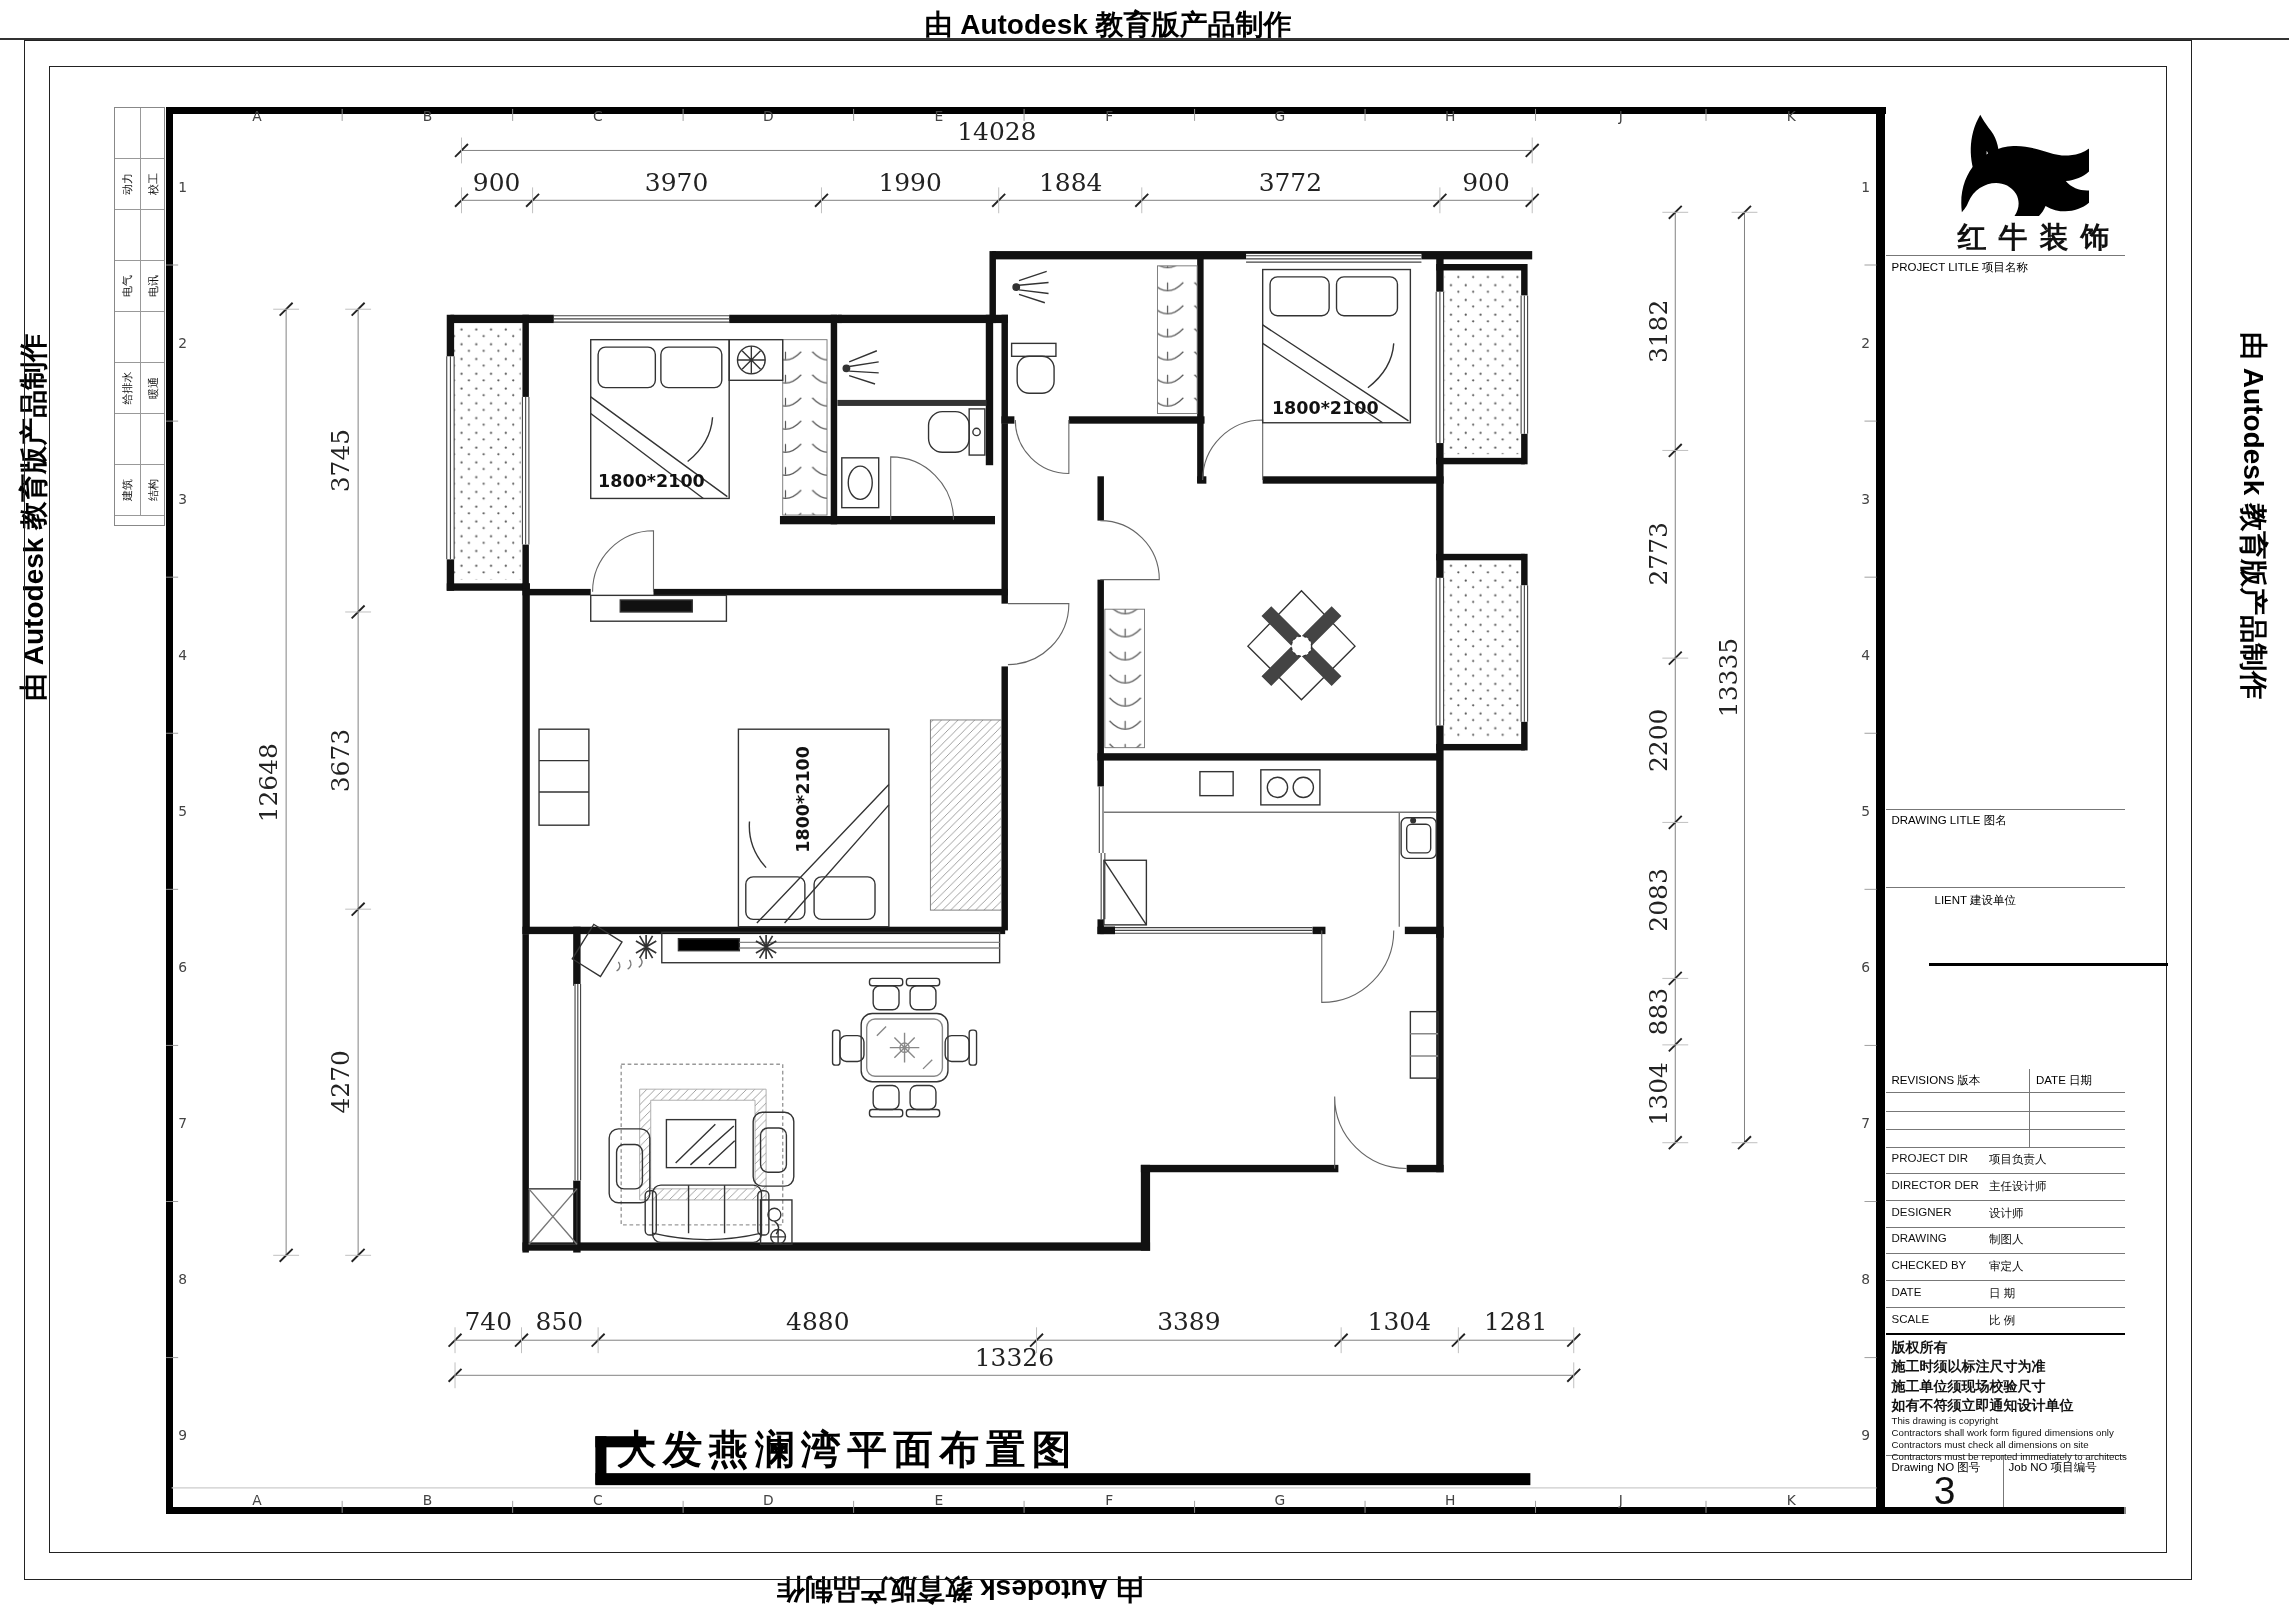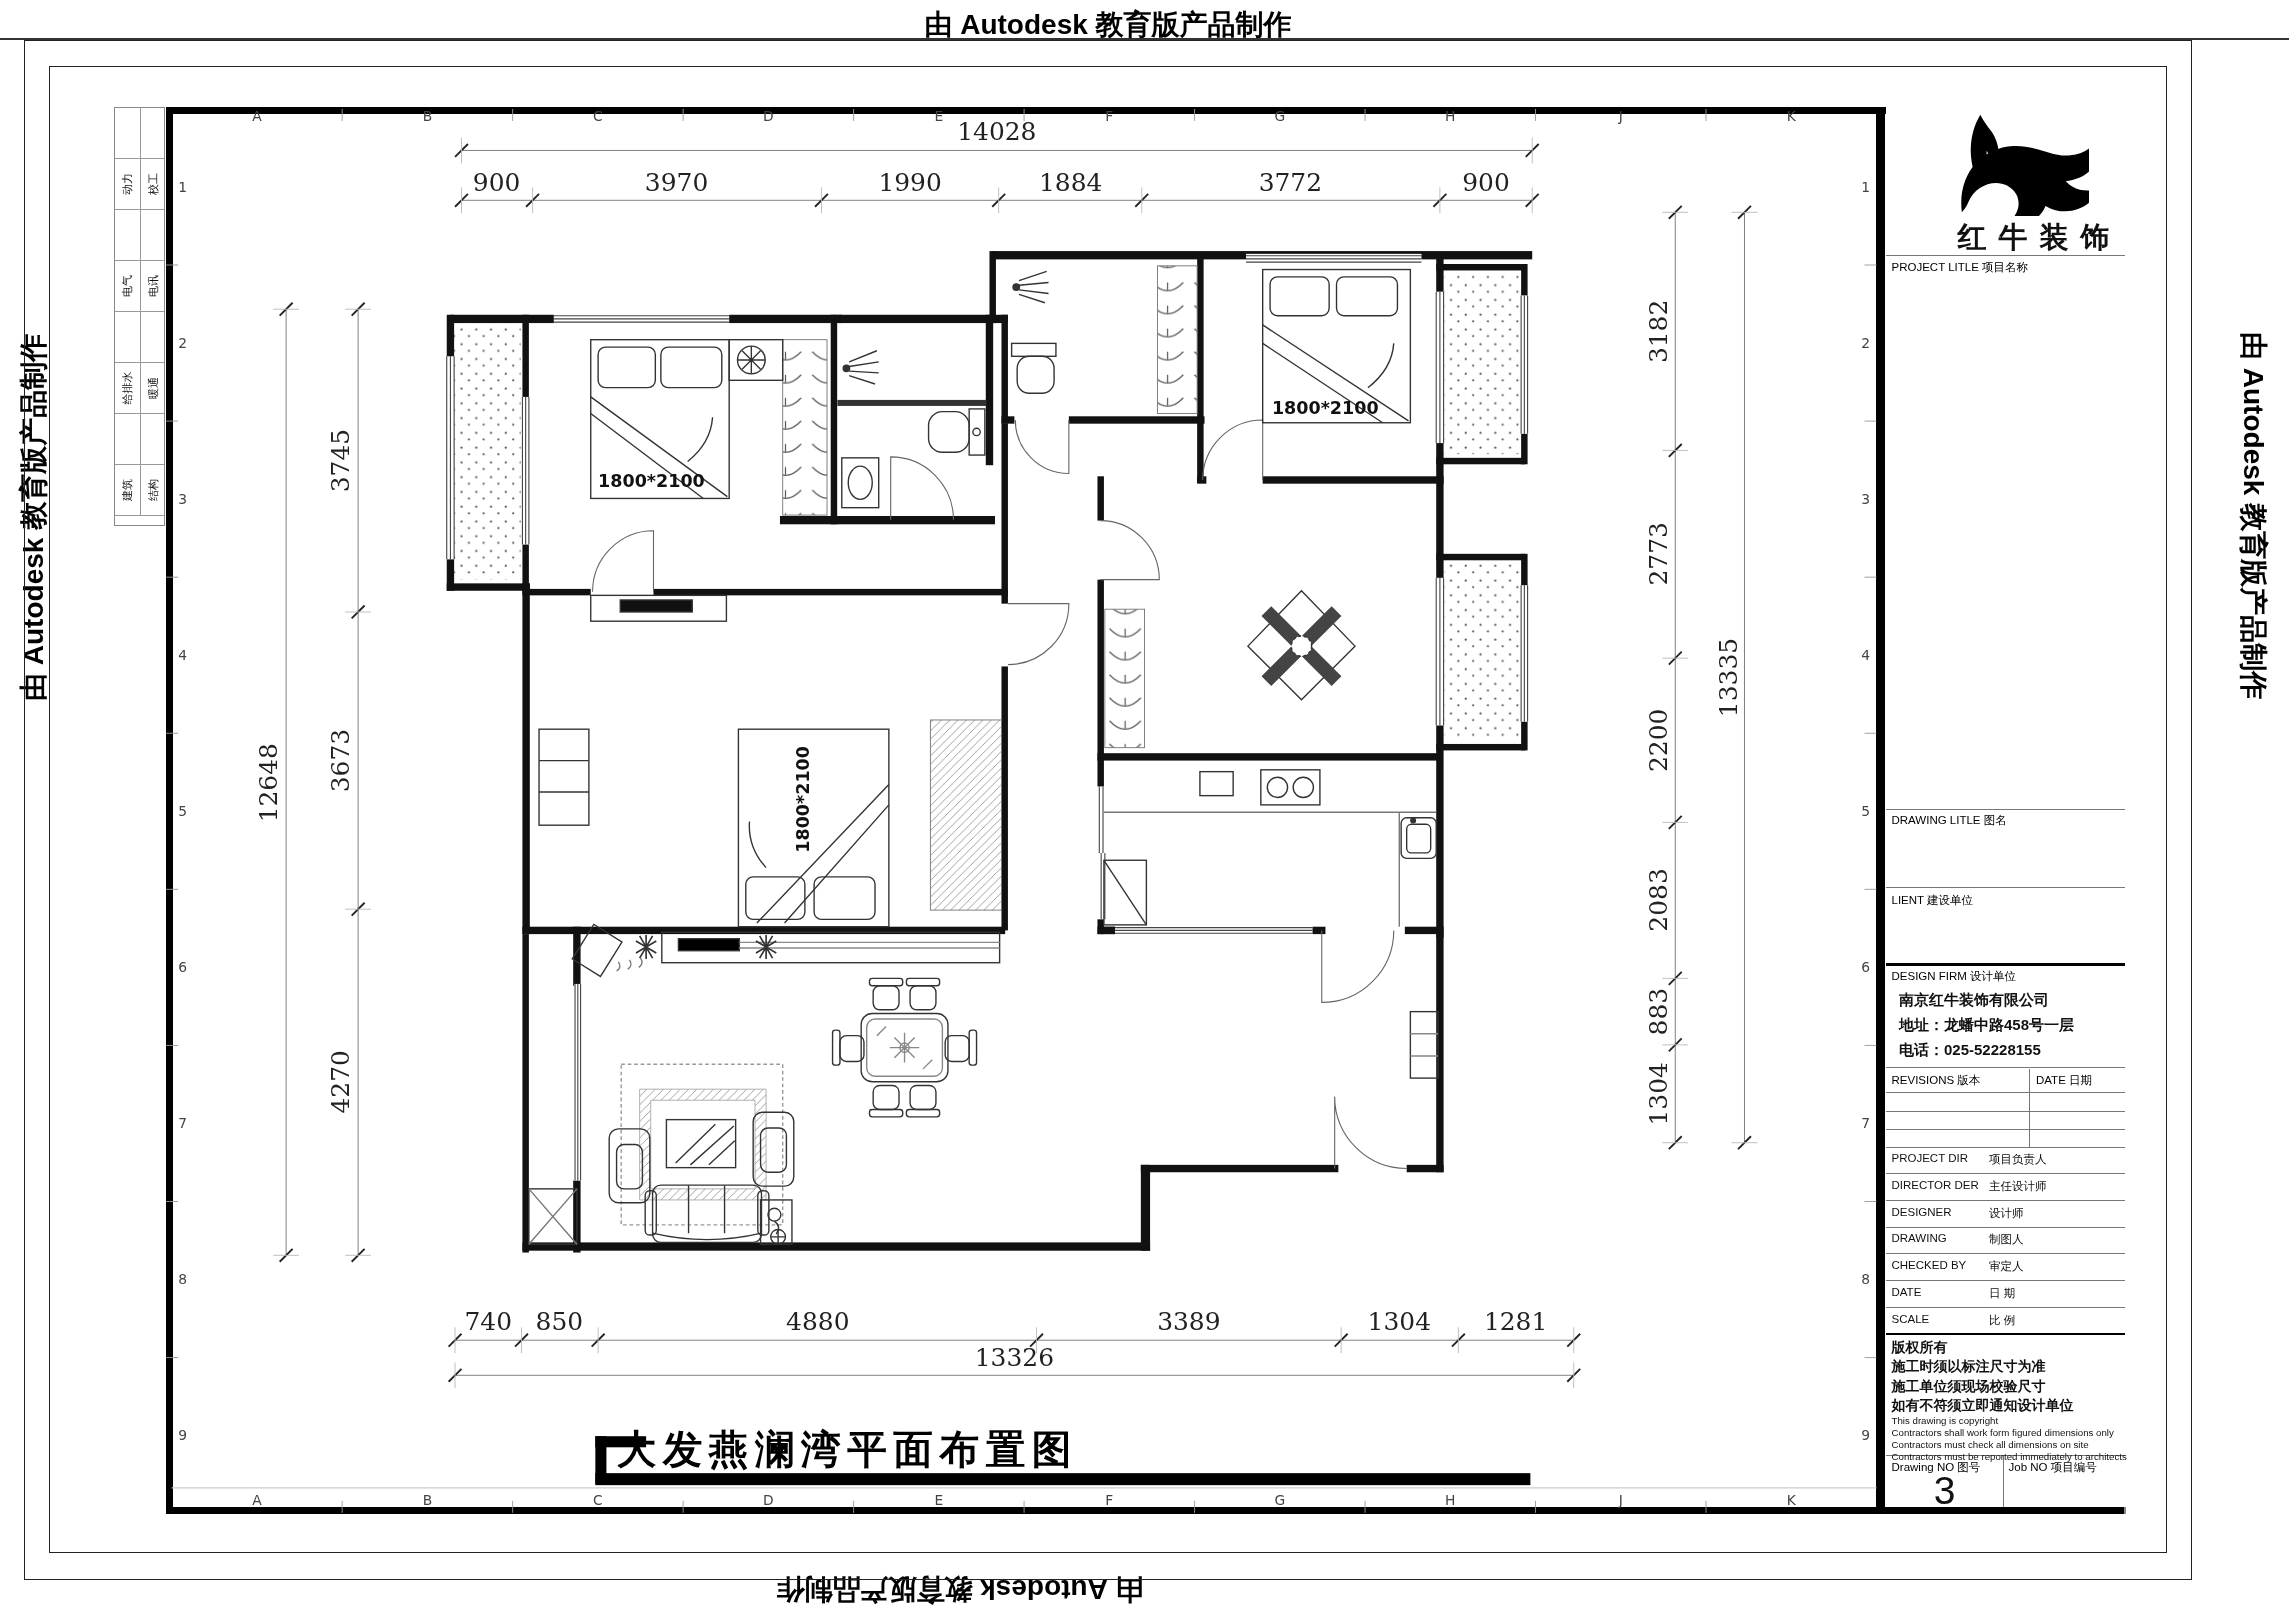--- a/index.html
+++ b/index.html
@@ -556,30 +556,22 @@
       <path d="M42,108 c-5,-40 20,-70 56,-72 c26,-1 41,12 62,10 c17,-2 27,-11 31,-22 c7,26 -10,48 -36,50 c9,11 26,13 37,7 c-9,24 -37,33 -59,20 c-7,17 -26,26 -43,20 c13,-9 17,-22 11,-33 c-13,-20 -43,-13 -52,9 c-3,7 -5,8 -7,11 z" fill="#000"></path>
     </svg>
     <div class="logo-name">红牛装饰</div>
   </div>
   <div class="cell" style="top:149px;height:554px;">
     <div class="lbl">PROJECT LITLE  项目名称</div>
   </div>
   <div class="cell" style="top:702px;height:79px;padding-left:16px;">
     <div class="lbl">DRAWING LITLE  图名</div>
   </div>
-  <div class="cell thick" style="top:782px;height:77px;">
+  <div class="cell thick" style="top:782px;height:77px;margin-left:43px;">
     <div class="lbl">LIENT  建设单位</div>
-  </div>
-  <div class="cell" style="top:858px;height:103px;">
-    <div class="lbl">DESIGN FIRM  设计单位</div>
-    <div class="firm-lines">
-      <div>南京红牛装饰有限公司</div>
-      <div>地址：龙蟠中路458号一层</div>
-      <div>电话：025-52228155</div>
-    </div>
   </div>
   <div class="cell" style="top:962px;height:24px;">
     <div class="lbl">REVISIONS  版本</div>
     <div class="lbl" style="left:150px;">DATE  日期</div>
     <div class="rev-split"></div>
   </div>
   <div class="cell" style="top:986px;height:18.5px;">
       <div class="rev-split"></div>
     </div>
   <div class="cell" style="top:1004px;height:18.5px;">

